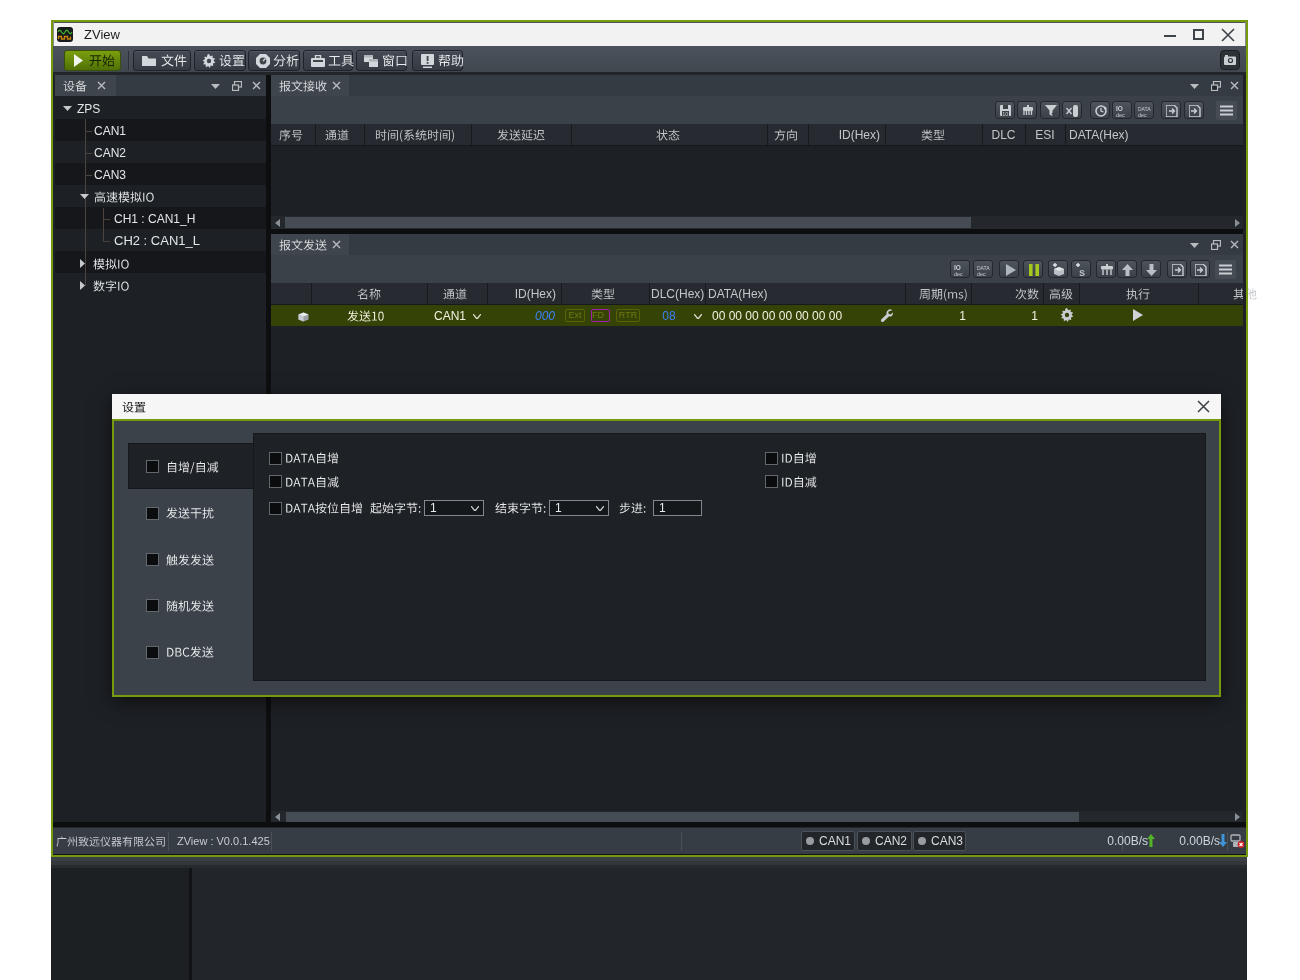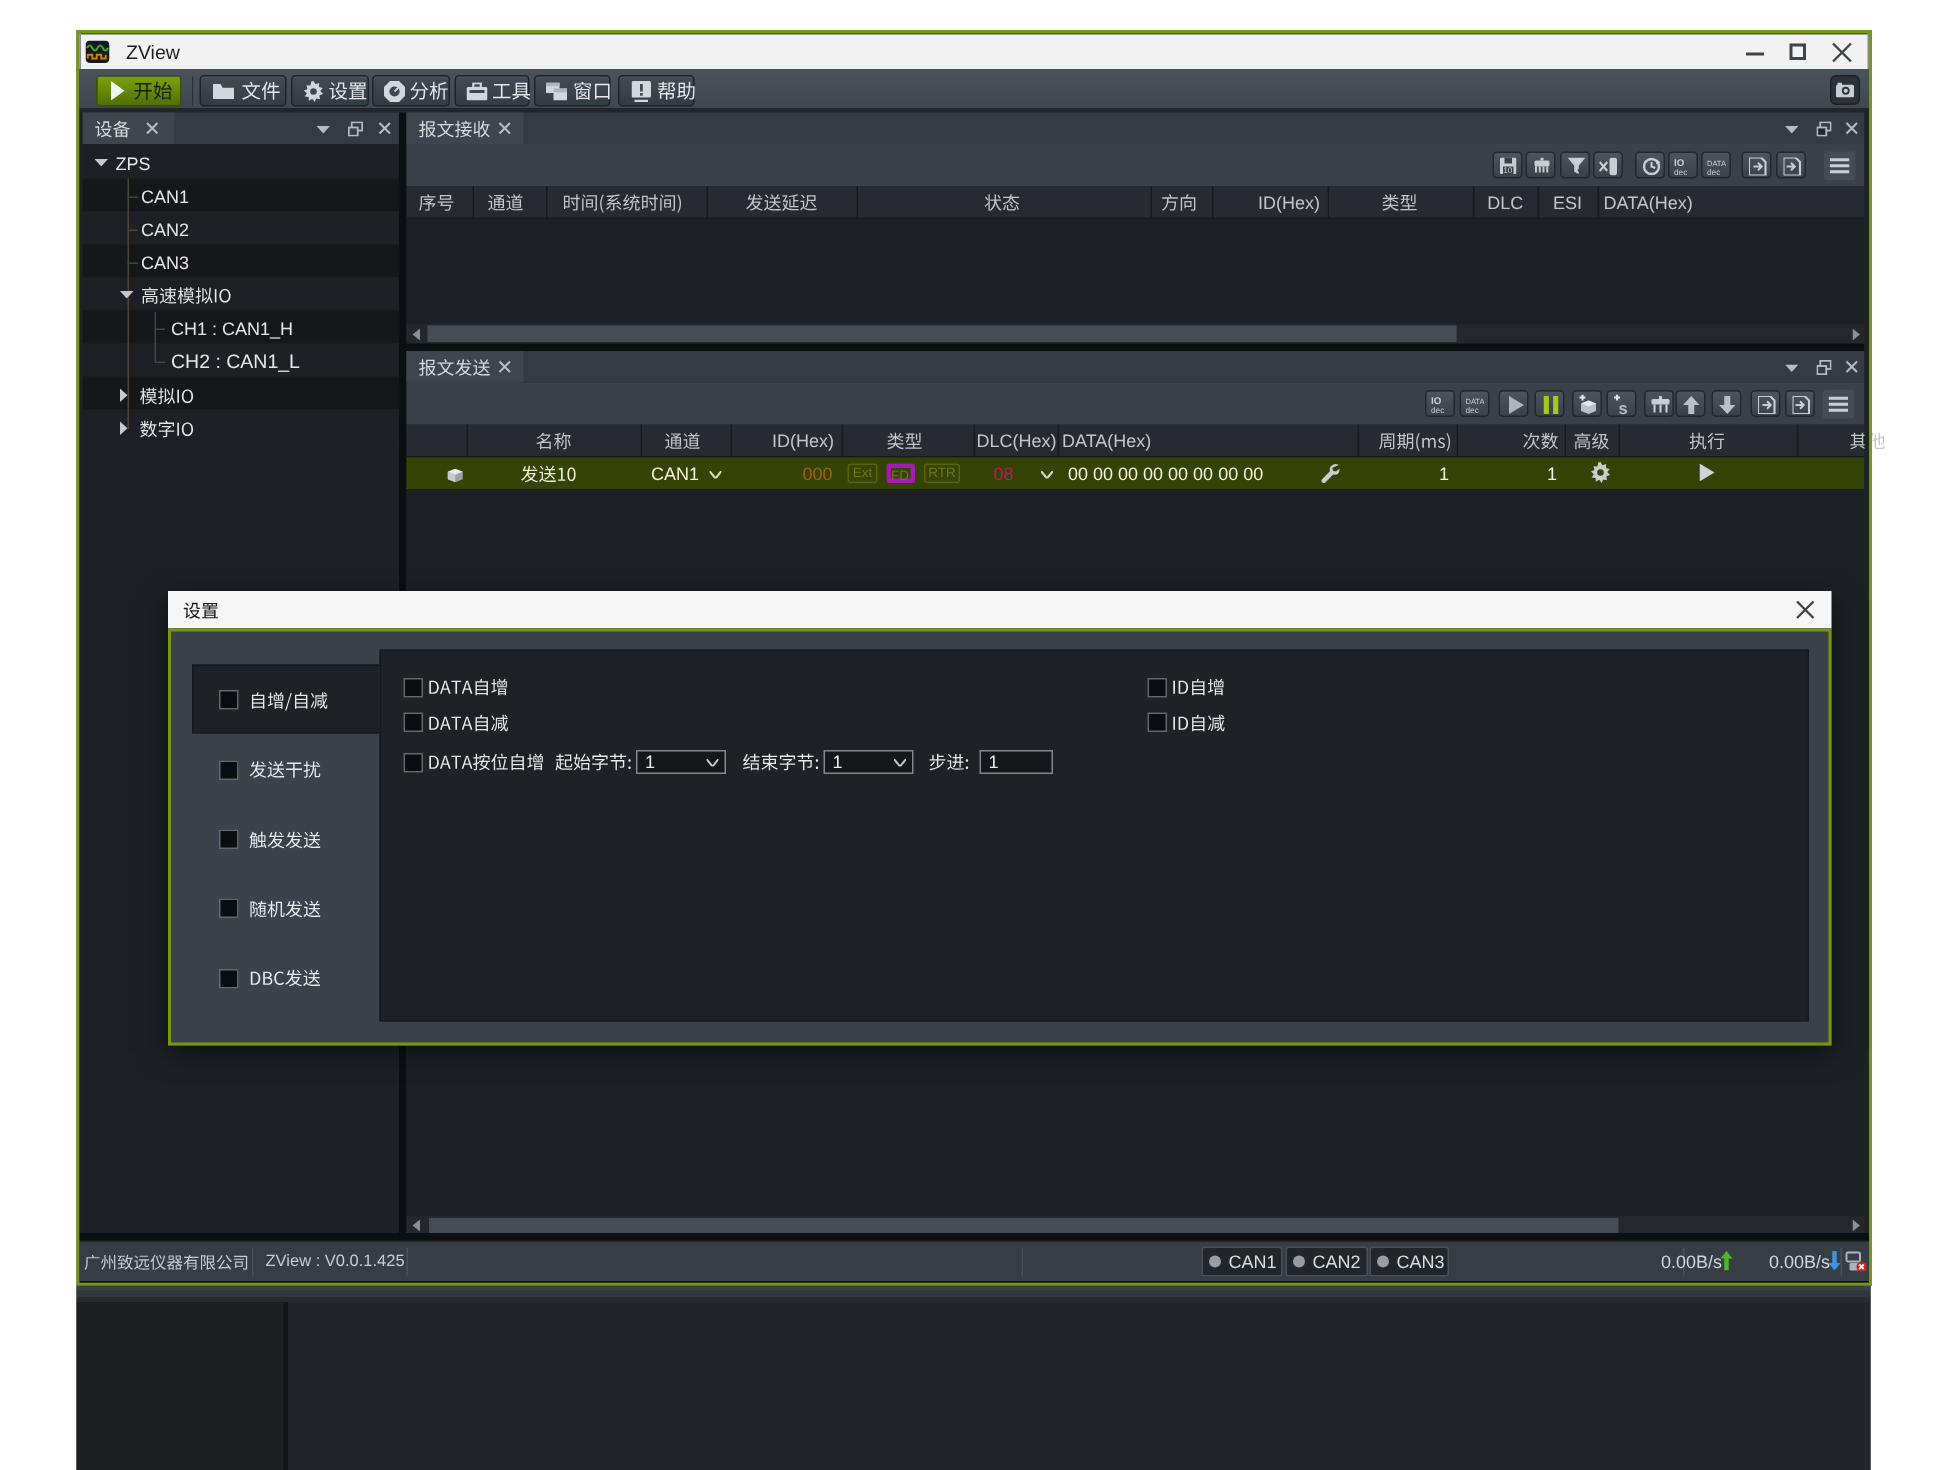--- a/index.html
+++ b/index.html
@@ -642,25 +642,25 @@
       <use href="#u53d1" x="0"></use>
       <use href="#u9001" x="1000"></use>
       <use href="#u0031" x="2000"></use>
       <use href="#u0030" x="2555"></use>
     </g>
   </svg>
 <div style="position:absolute;top:307.5px;font-size:12px;line-height:16px;color:#f2f2e0;white-space:pre;left:434.0px;">CAN1</div>
 <svg style="position:absolute;left:473px;top:313.5px" width="8" height="5" viewBox="0 0 8 5">
     <path d="M0 0 L4 5 L8 0" stroke="#d5d7c8" stroke-width="1.4" fill="none"></path>
   </svg>
-<div style="position:absolute;top:307.5px;font-size:12px;line-height:16px;color:#a16207;white-space:pre;right:745.0px;">000</div>
+<div style="position:absolute;top:307.5px;font-size:12px;line-height:16px;color:#3b82f6;white-space:pre;right:745.0px;font-style:italic;">000</div>
 <div style="position:absolute;top:308.5px;height:13px;border:1px solid #596409;border-radius:2px;box-sizing:border-box;color:#6e7a12;font-size:9px;line-height:11px;text-align:center;left:565px;width:20px;">Ext</div>
-<div style="position:absolute;top:308.5px;height:13px;border:3px solid #a21caf;border-radius:2px;box-sizing:border-box;color:#6e7a12;font-size:9px;line-height:11px;text-align:left;left:591px;width:19px;">FD</div>
+<div style="position:absolute;top:308.5px;height:13px;border:1px solid #a21caf;border-radius:2px;box-sizing:border-box;color:#6e7a12;font-size:9px;line-height:11px;text-align:left;left:591px;width:19px;">FD</div>
 <div style="position:absolute;top:308.5px;height:13px;border:1px solid #596409;border-radius:2px;box-sizing:border-box;color:#6e7a12;font-size:9px;line-height:11px;text-align:center;left:616px;width:24px;">RTR</div>
-<div style="position:absolute;top:307.5px;font-size:12px;line-height:16px;color:#be185d;white-space:pre;left:669.0px;transform:translateX(-50%);">08</div>
+<div style="position:absolute;top:307.5px;font-size:12px;line-height:16px;color:#3b82f6;white-space:pre;left:669.0px;transform:translateX(-50%);">08</div>
 <svg style="position:absolute;left:694px;top:313.5px" width="8" height="5" viewBox="0 0 8 5">
     <path d="M0 0 L4 5 L8 0" stroke="#d5d7c8" stroke-width="1.4" fill="none"></path>
   </svg>
 <div style="position:absolute;top:307.5px;font-size:12px;line-height:16px;color:#f2f2e0;white-space:pre;left:712.0px;">00 00 00 00 00 00 00 00</div>
 <svg style="position:absolute;left:880px;top:308px" width="14" height="14" viewBox="0 0 14 14">
     <path d="M12.5 2 A4 4 0 0 0 7 3.2 A4 4 0 0 0 6.6 6.2 L1.2 11.6 A1.6 1.6 0 0 0 3.4 13.8 L8.8 8.4 A4 4 0 0 0 11.8 8 A4 4 0 0 0 13 4.5 L10.6 6.4 L8.6 5.8 L8.2 3.8 Z" fill="#c9ced3"></path>
   </svg>
 <div style="position:absolute;top:307.5px;font-size:12px;line-height:16px;color:#f2f2e0;white-space:pre;right:334.0px;">1</div>
 <div style="position:absolute;top:307.5px;font-size:12px;line-height:16px;color:#f2f2e0;white-space:pre;right:262.0px;">1</div>
 <svg style="position:absolute;left:1060px;top:308px" width="14" height="14" viewBox="0 0 14 14">

